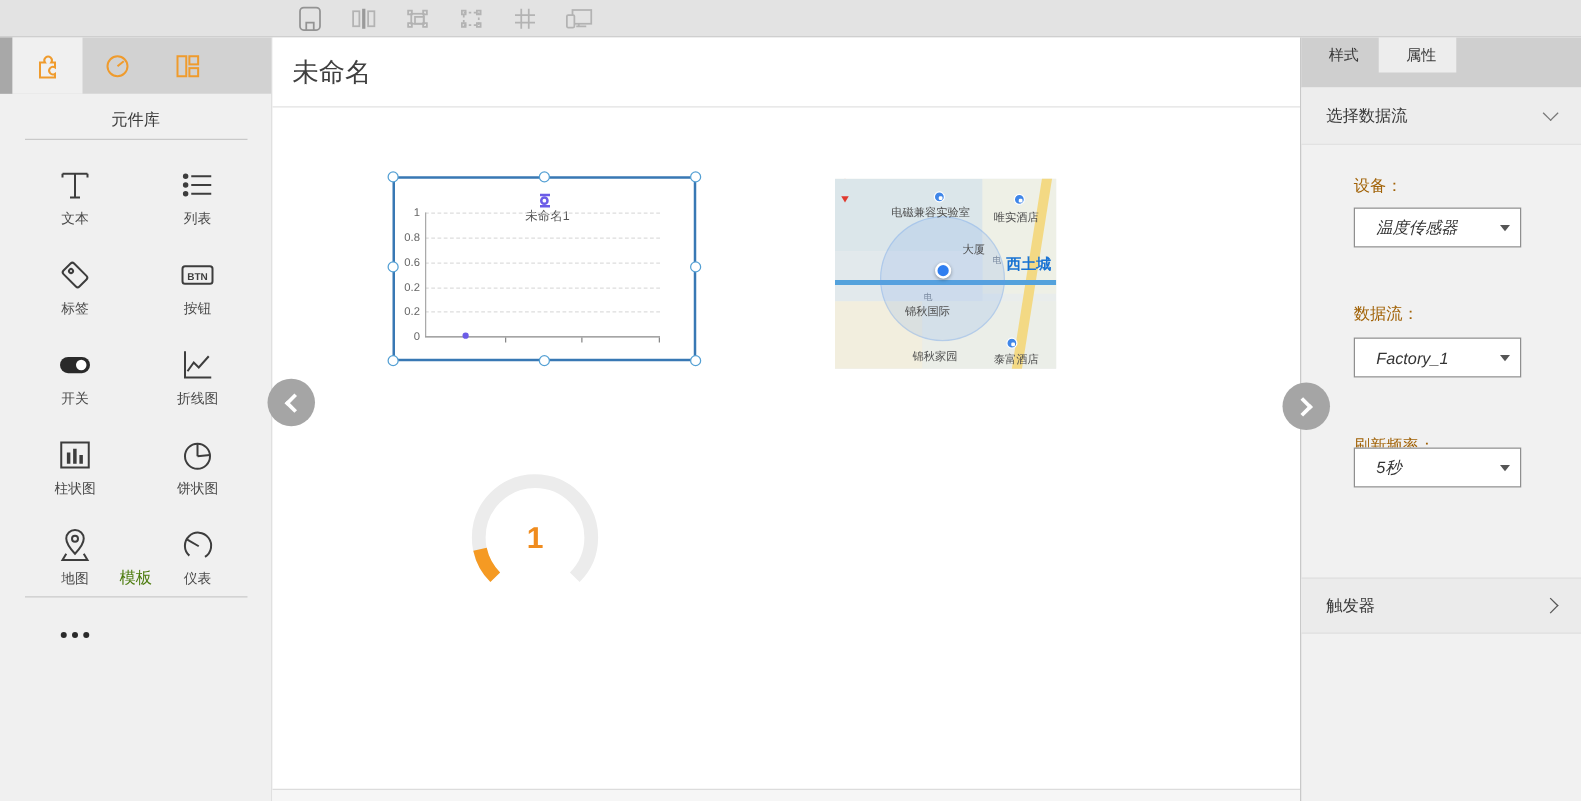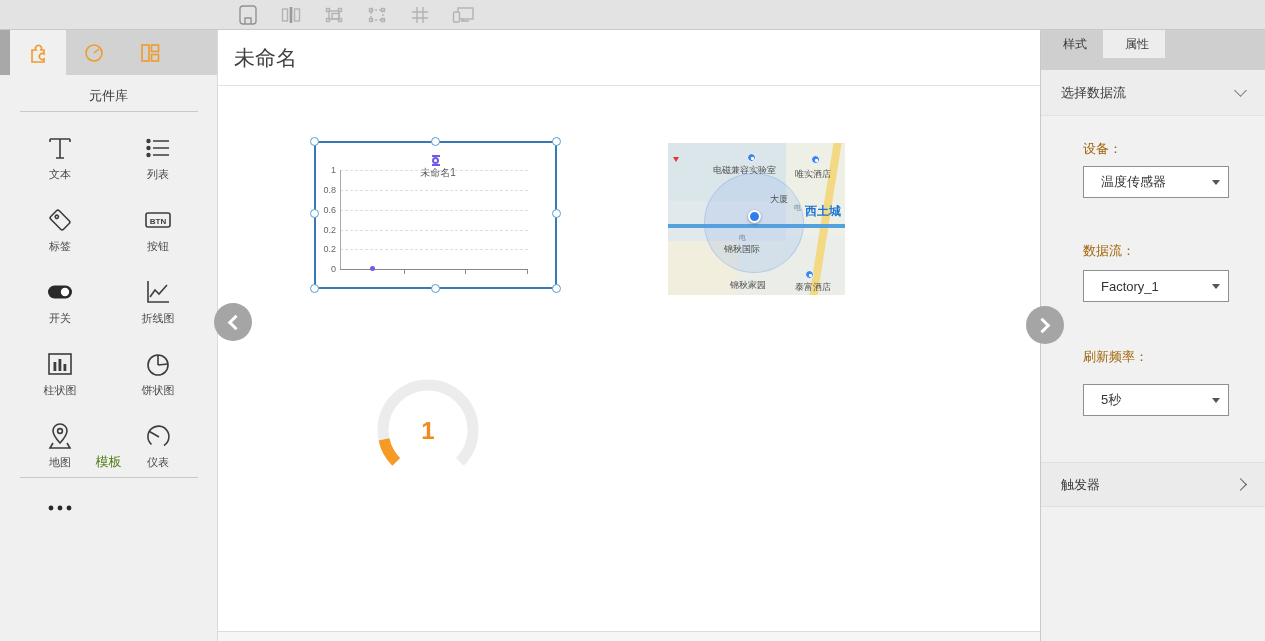--- a/index.html
+++ b/index.html
@@ -114,22 +114,22 @@
   .rtab { width:62px; height:28px; display:flex; align-items:center; justify-content:center;
     font-size:12px; color:#3a3a3a; cursor:pointer;padding-left:6px; }
   .rtab.active { background:#ededed; }
   .section-hdr { position:absolute; left:0; top:40px; width:100%; height:46px; background:#ededed;
     border-bottom:1px solid #e2e2e2; display:flex; align-items:center; justify-content:space-between;
     padding:0 20px; cursor:pointer; }
   .section-hdr .stitle { font-size:13px; color:#3a3a3a; }
   .chev-down { width:9px; height:9px; border-right:1.5px solid #777; border-bottom:1.5px solid #777;
     transform:rotate(45deg); margin-top:-4px; }
   .field-label { position:absolute; left:42px; font-size:13px; color:#a16207; }
-  .dropdown { position:absolute; left:42px; width:146px; height:32px; background:#fff;
-    border:1px solid #8f8f8f; display:flex; align-items:center; cursor:pointer; }
+  .dropdown { position:absolute; left:42px; width:134px; height:32px; background:#fff;
+    border:1px solid #8f8f8f; display:flex; align-items:center; cursor:pointer;font-style:italic; }
   .dropdown .dval { margin-left:17px; font-size:13px; color:#333; }
   .dropdown .darrow { position:absolute; right:8px; top:13px; width:0; height:0;
     border-left:4px solid transparent; border-right:4px solid transparent; border-top:5px solid #555; }
   .trigger-row { position:absolute; left:0; top:432px; width:100%; height:45px; background:#ebebeb;
     border-top:1px solid #e0e0e0; border-bottom:1px solid #e0e0e0; display:flex; align-items:center;
     justify-content:space-between; padding:0 20px; cursor:pointer; }
   .trigger-row .tlabel { font-size:13px; color:#3a3a3a; }
   .chev-right { width:9px; height:9px; border-right:1.5px solid #555; border-top:1.5px solid #555;
     transform:rotate(45deg); }
 </style>
@@ -410,21 +410,21 @@
       <span class="darrow"></span>
     </div>
 
     <div class="field-label" style="top:212px;">数据流：</div>
     <div class="dropdown" style="top:240px;">
       <span class="dval">Factory_1</span>
       <span class="darrow"></span>
     </div>
 
     <div class="field-label" style="top:318px;">刷新频率：</div>
-    <div class="dropdown" style="top:354px;">
+    <div class="dropdown" style="top:328px;">
       <span class="dval">5秒</span>
       <span class="darrow"></span>
     </div>
 
     <div class="trigger-row">
       <span class="tlabel">触发器</span>
       <span class="chev-right"></span>
     </div>
   </div>
 

